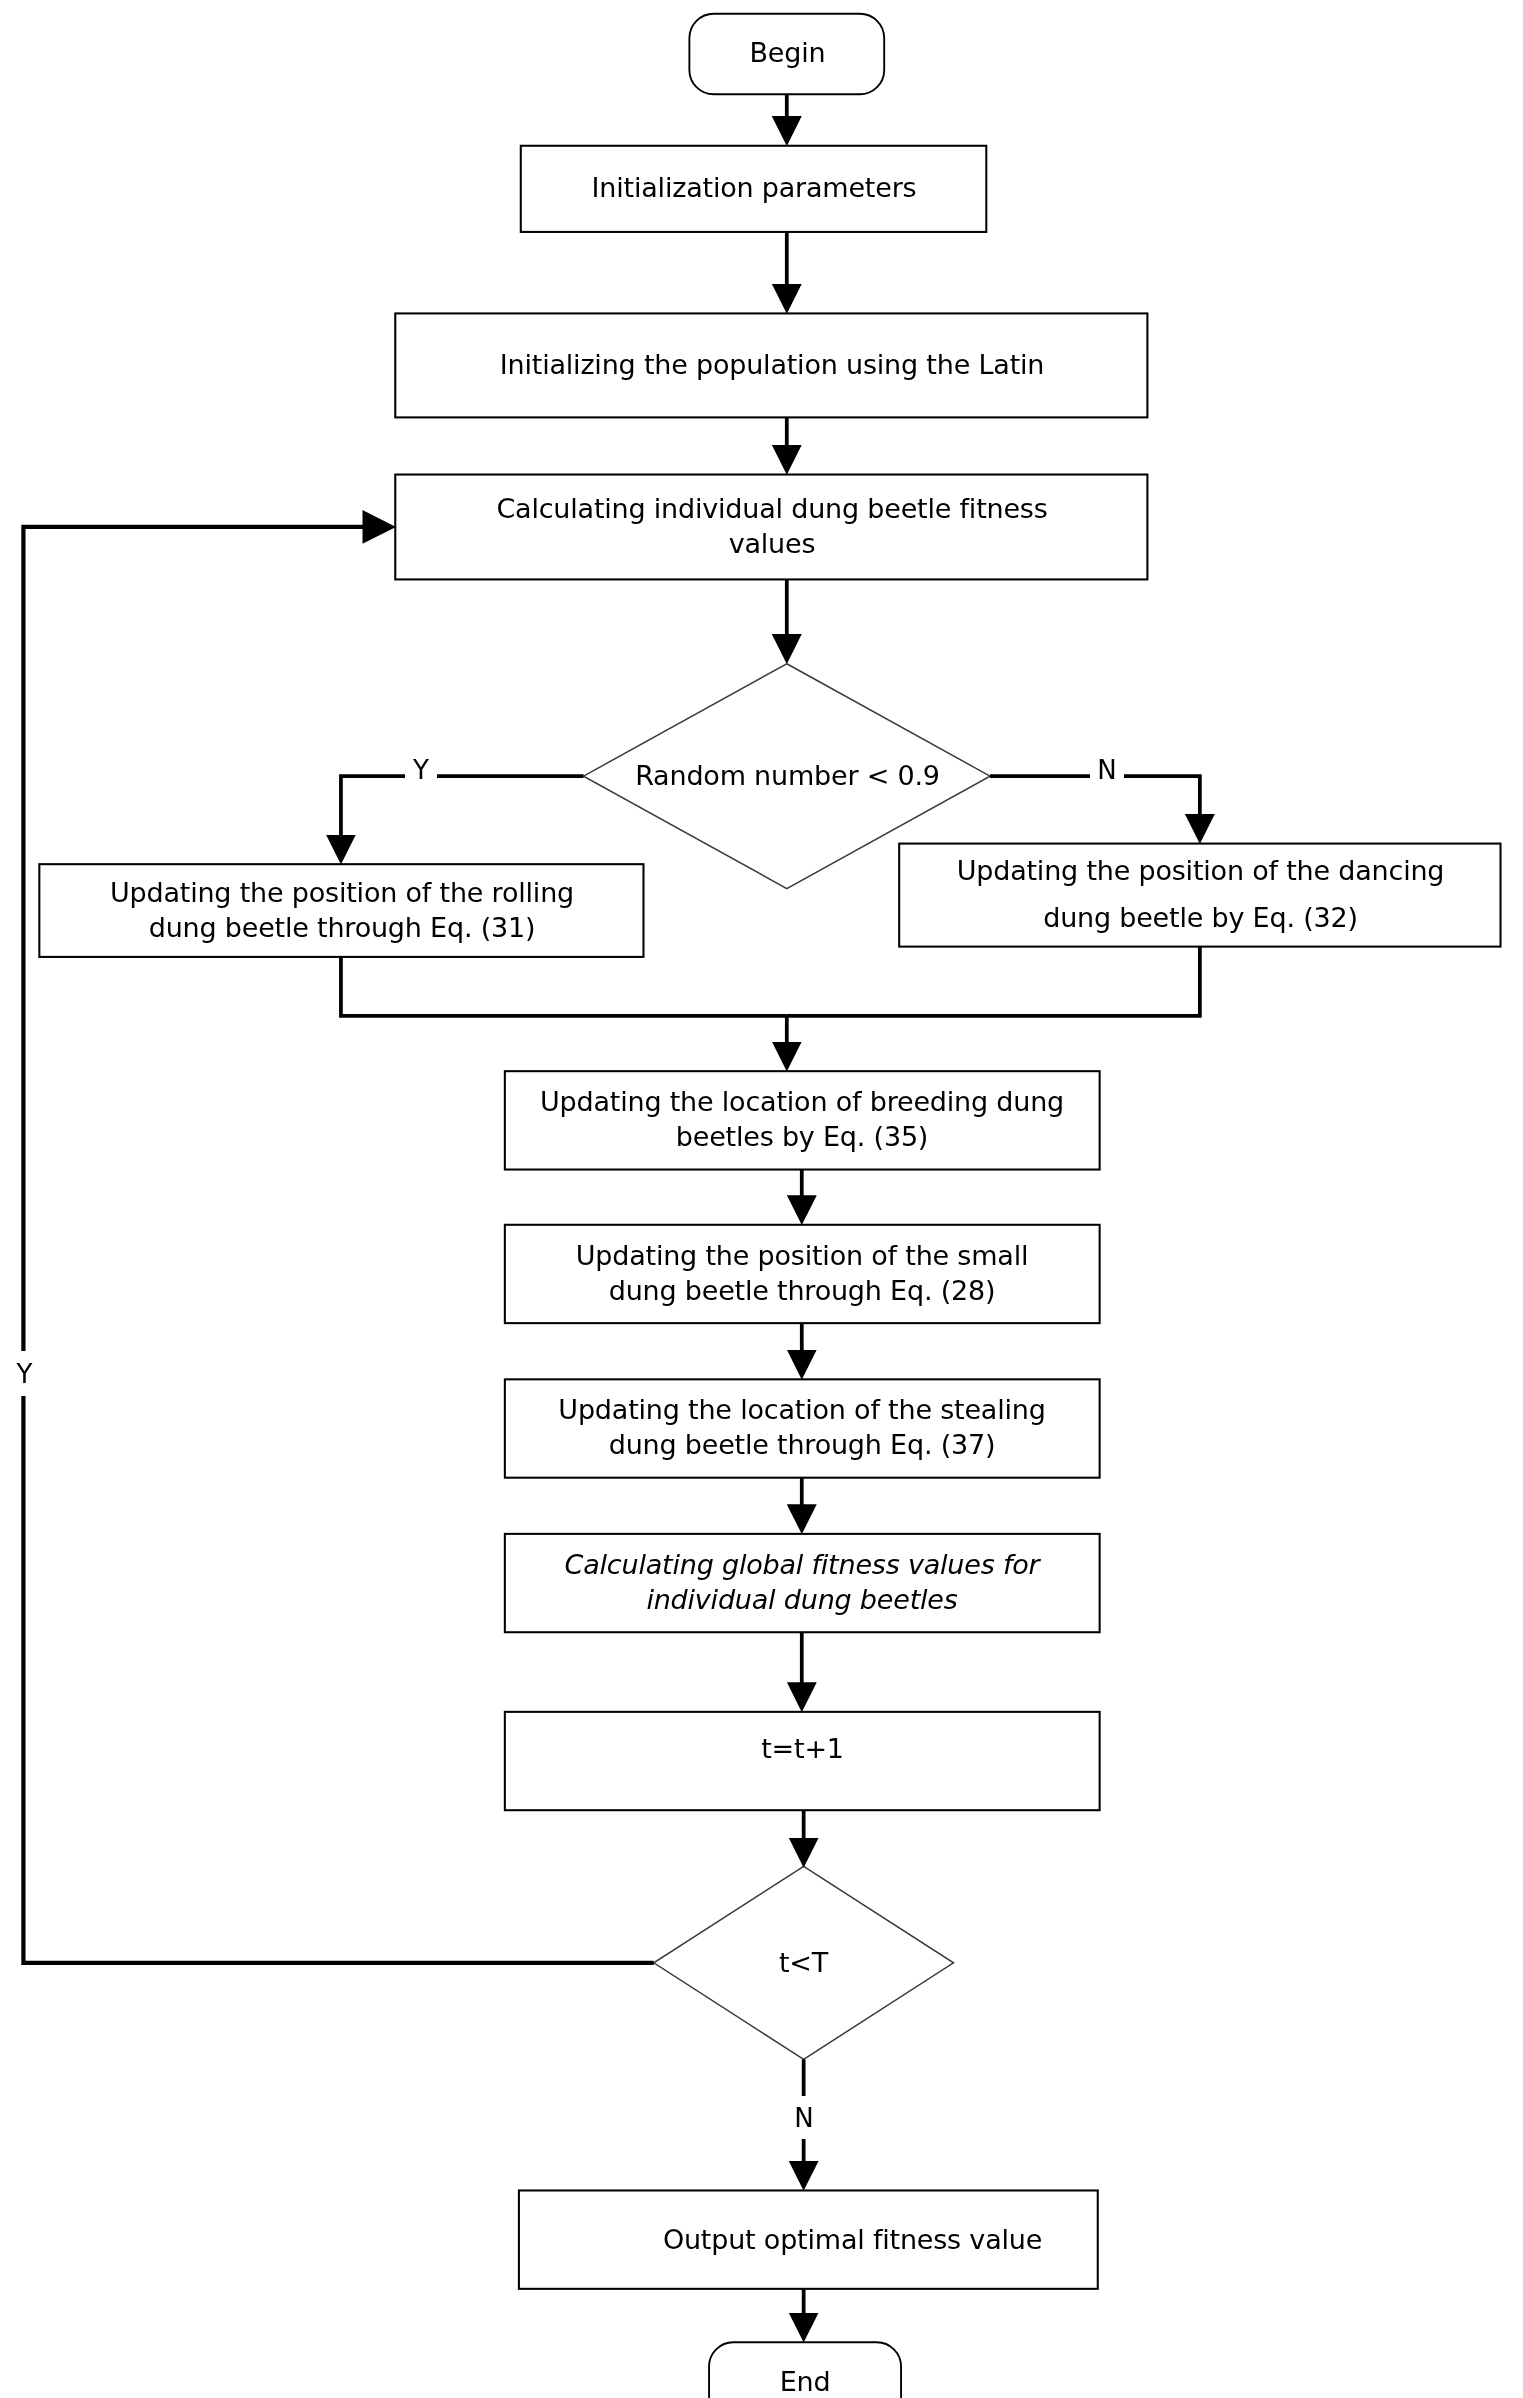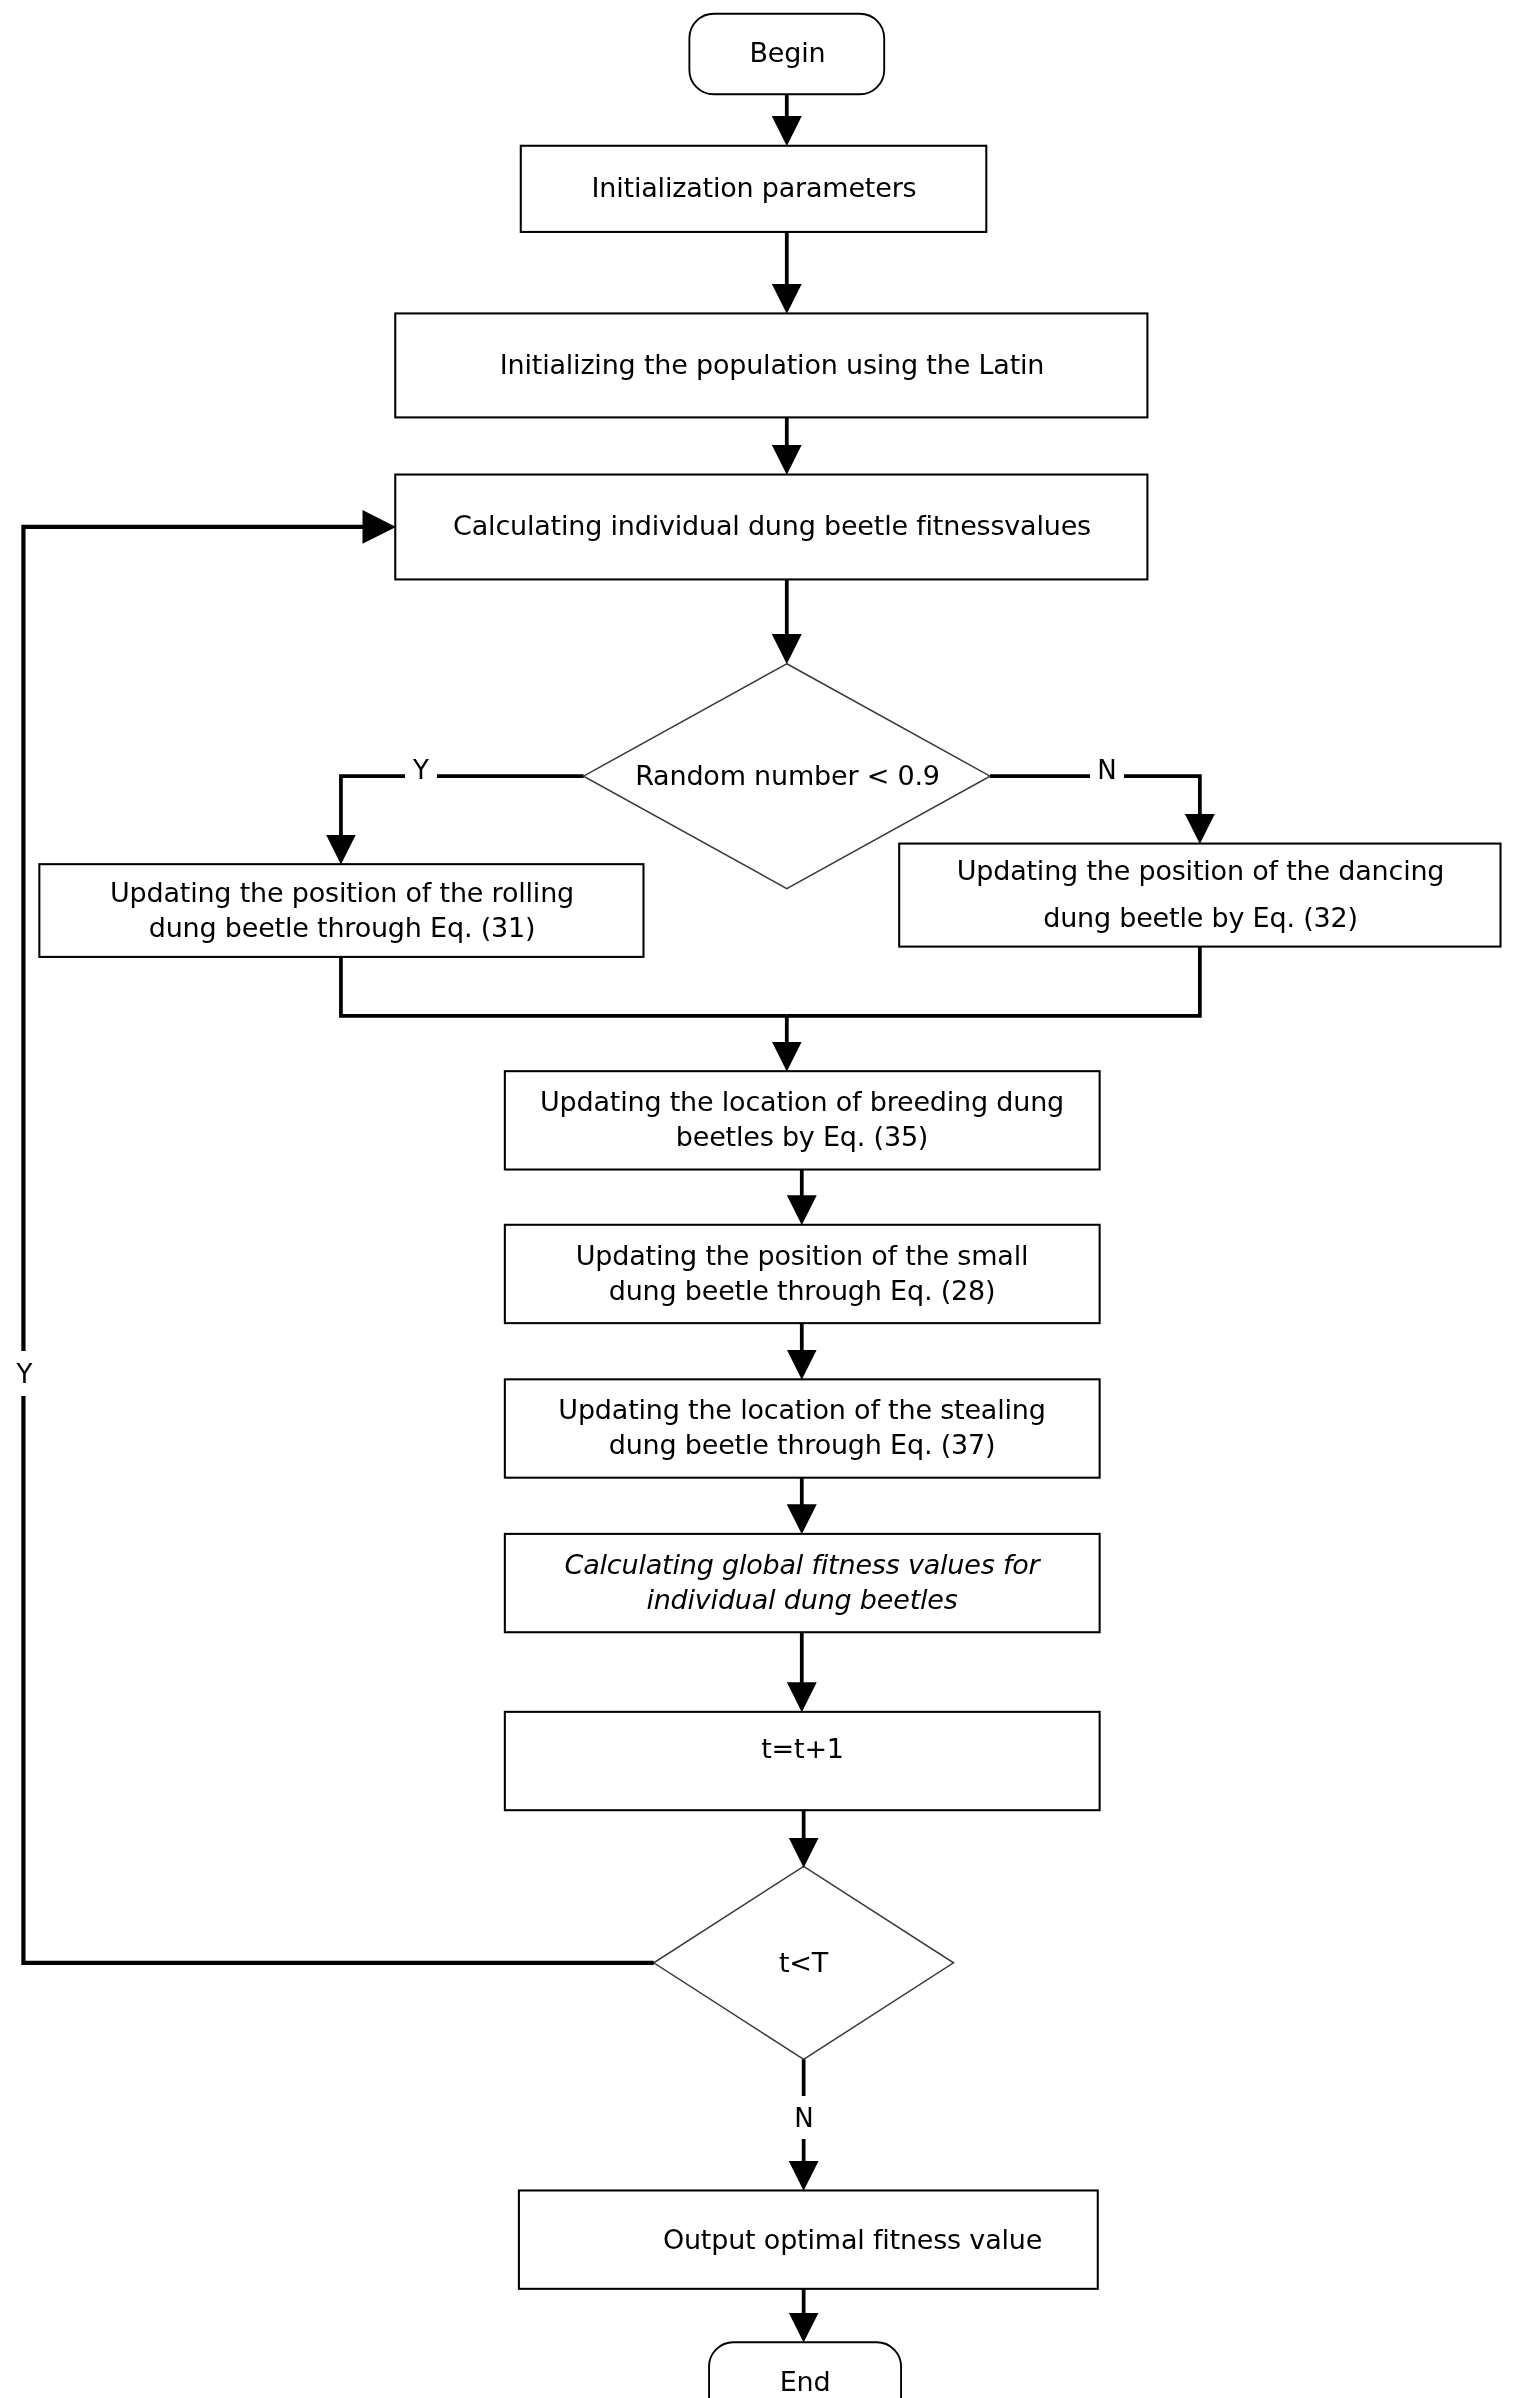--- a/index.html
+++ b/index.html
@@ -100,21 +100,21 @@
   </svg>
 
   <div class="node-label" style="left:690px;top:13px;width:195px;height:81px;">Begin</div>
 
   <div class="node-label" style="left:521px;top:145px;width:466px;height:86px;">Initialization parameters</div>
 
   <div class="node-label" style="left:405px;top:313px;width:734px;height:104px;flex-direction:row;">
     <span>Initializing the population using the Latin</span>
   </div>
 
-  <div class="node-label" style="left:405px;top:474px;width:734px;height:105px;flex-direction:row;">
+  <div class="node-label" style="left:405px;top:474px;width:734px;height:105px;flex-direction:column;">
     <span>Calculating individual dung beetle fitness</span>
     <span>values</span>
   </div>
 
   <div class="node-label" style="left:584px;top:748px;width:407px;height:56px;">Random number &lt; 0.9</div>
 
   <div class="node-label" style="left:49px;top:864px;width:586px;height:93px;flex-direction:column;">
     <span>Updating the position of the rolling</span>
     <span>dung beetle through Eq. (31)</span>
   </div>

